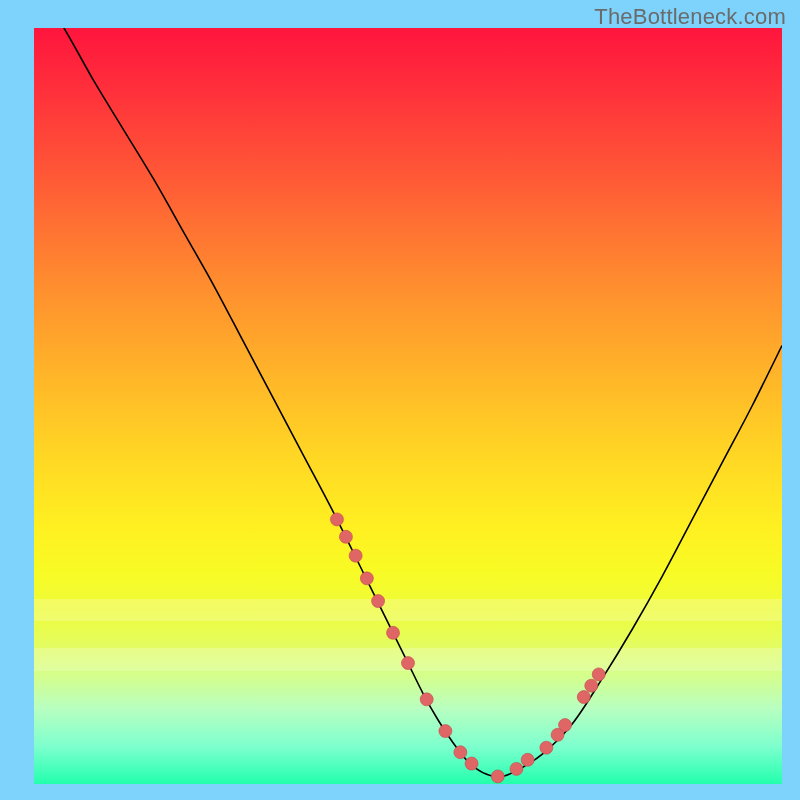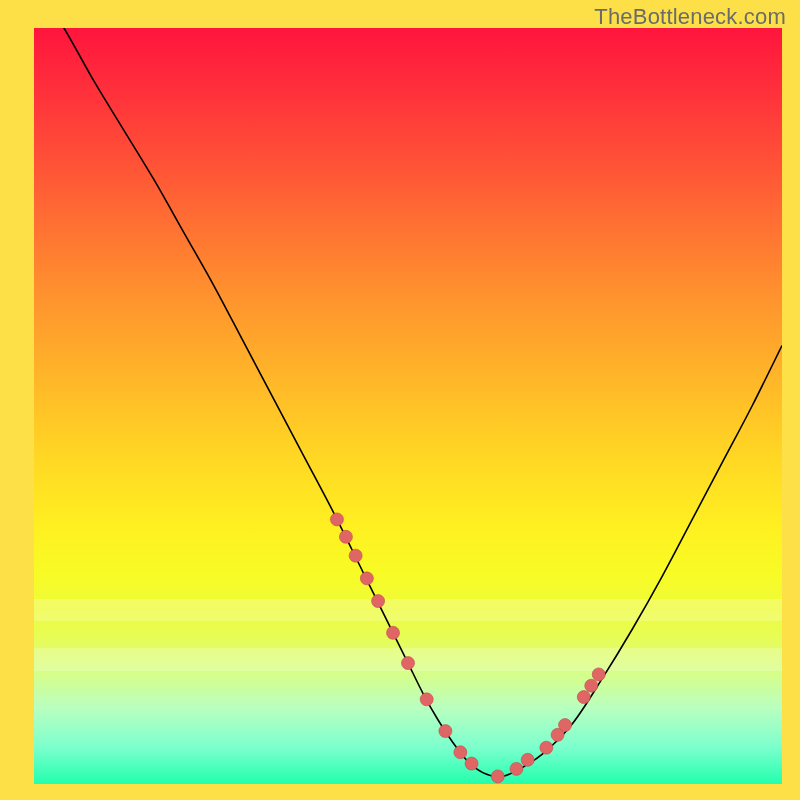--- a/index.html
+++ b/index.html
@@ -10,21 +10,21 @@
     background: #000000;
     overflow: hidden;
     font-family: Arial, Helvetica, sans-serif;
   }
   .frame {
     position: absolute;
     left: 0;
     top: 0;
     width: 800px;
     height: 800px;
-    background: #fde047;
+    background: #7dd3fc;
   }
   .watermark {
     position: absolute;
     top: 4px;
     right: 14px;
     color: #6b6b6b;
     font-size: 22px;
     font-weight: 500;
     letter-spacing: 0.2px;
     z-index: 50;

